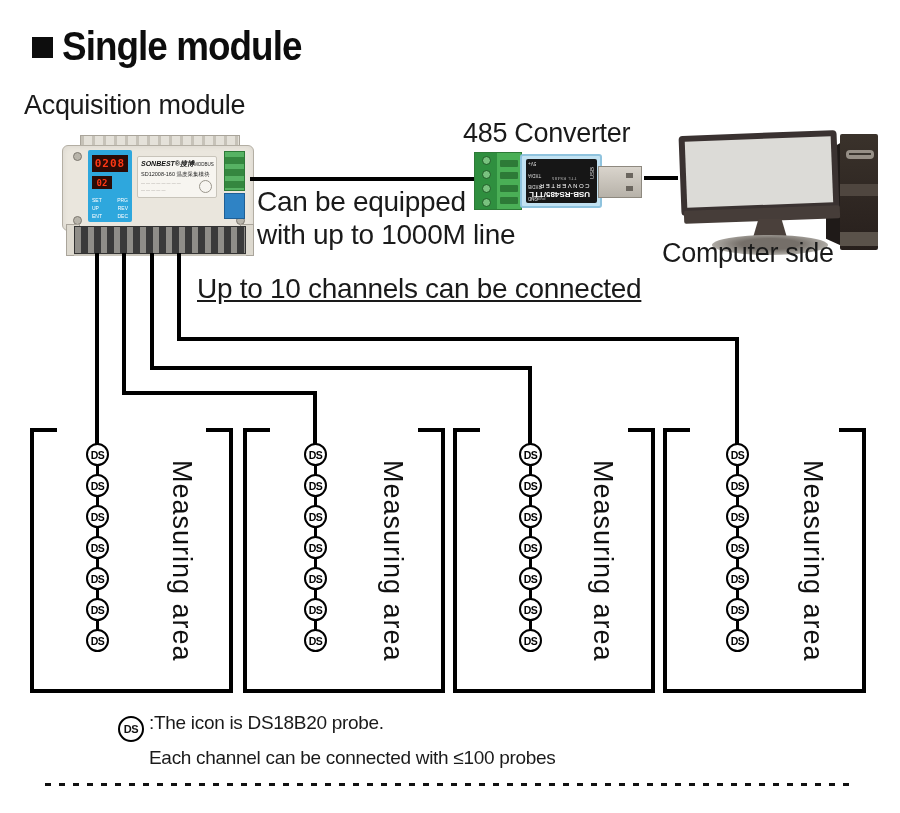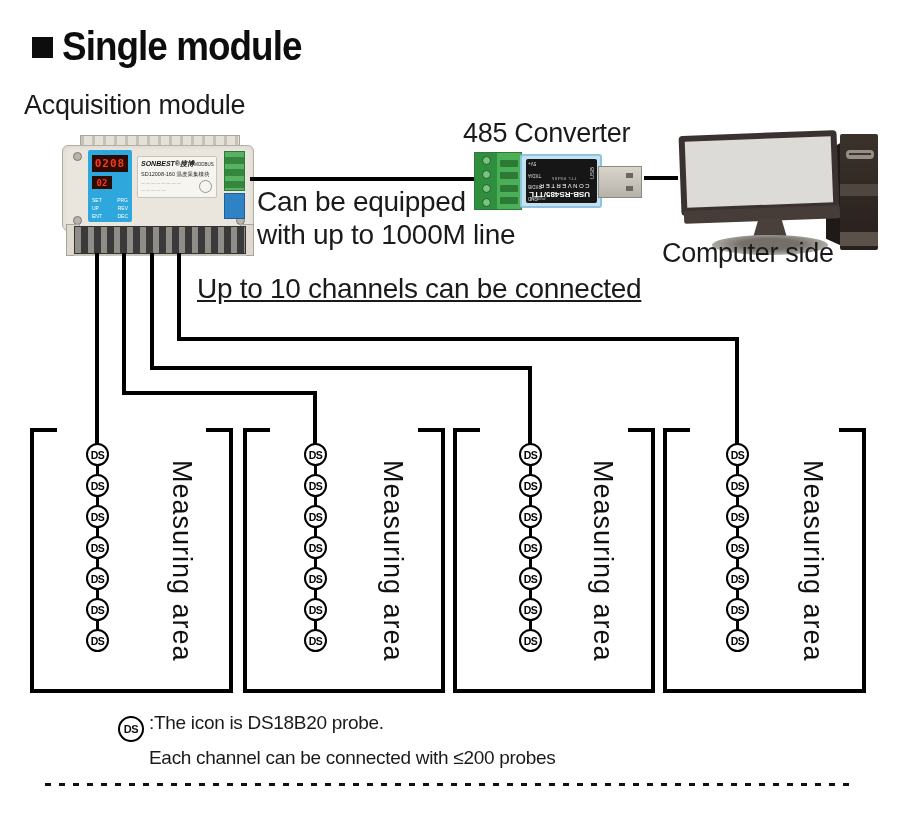--- a/index.html
+++ b/index.html
@@ -279,17 +279,17 @@
       <div class="ds" style="top: 186px;">DS</div>
     </div>
 
   <div class="m-label" style="left:166px;top:460px;">Measuring area</div>
   <div class="m-label" style="left:377px;top:460px;">Measuring area</div>
   <div class="m-label" style="left:587px;top:460px;">Measuring area</div>
   <div class="m-label" style="left:797px;top:460px;">Measuring area</div>
 
   <div class="legend-ds">DS</div>
   <div class="abs legend-line" style="left:149px;top:712px;">:The icon is DS18B20 probe.</div>
-  <div class="abs legend-line" style="left:149px;top:747px;">Each channel can be connected with ≤200 probes</div>
+  <div class="abs legend-line" style="left:149px;top:747px;">Each channel can be connected with ≤100 probes</div>
 
   <div class="dotted"></div>
 
 </div>
 
 </body></html>

